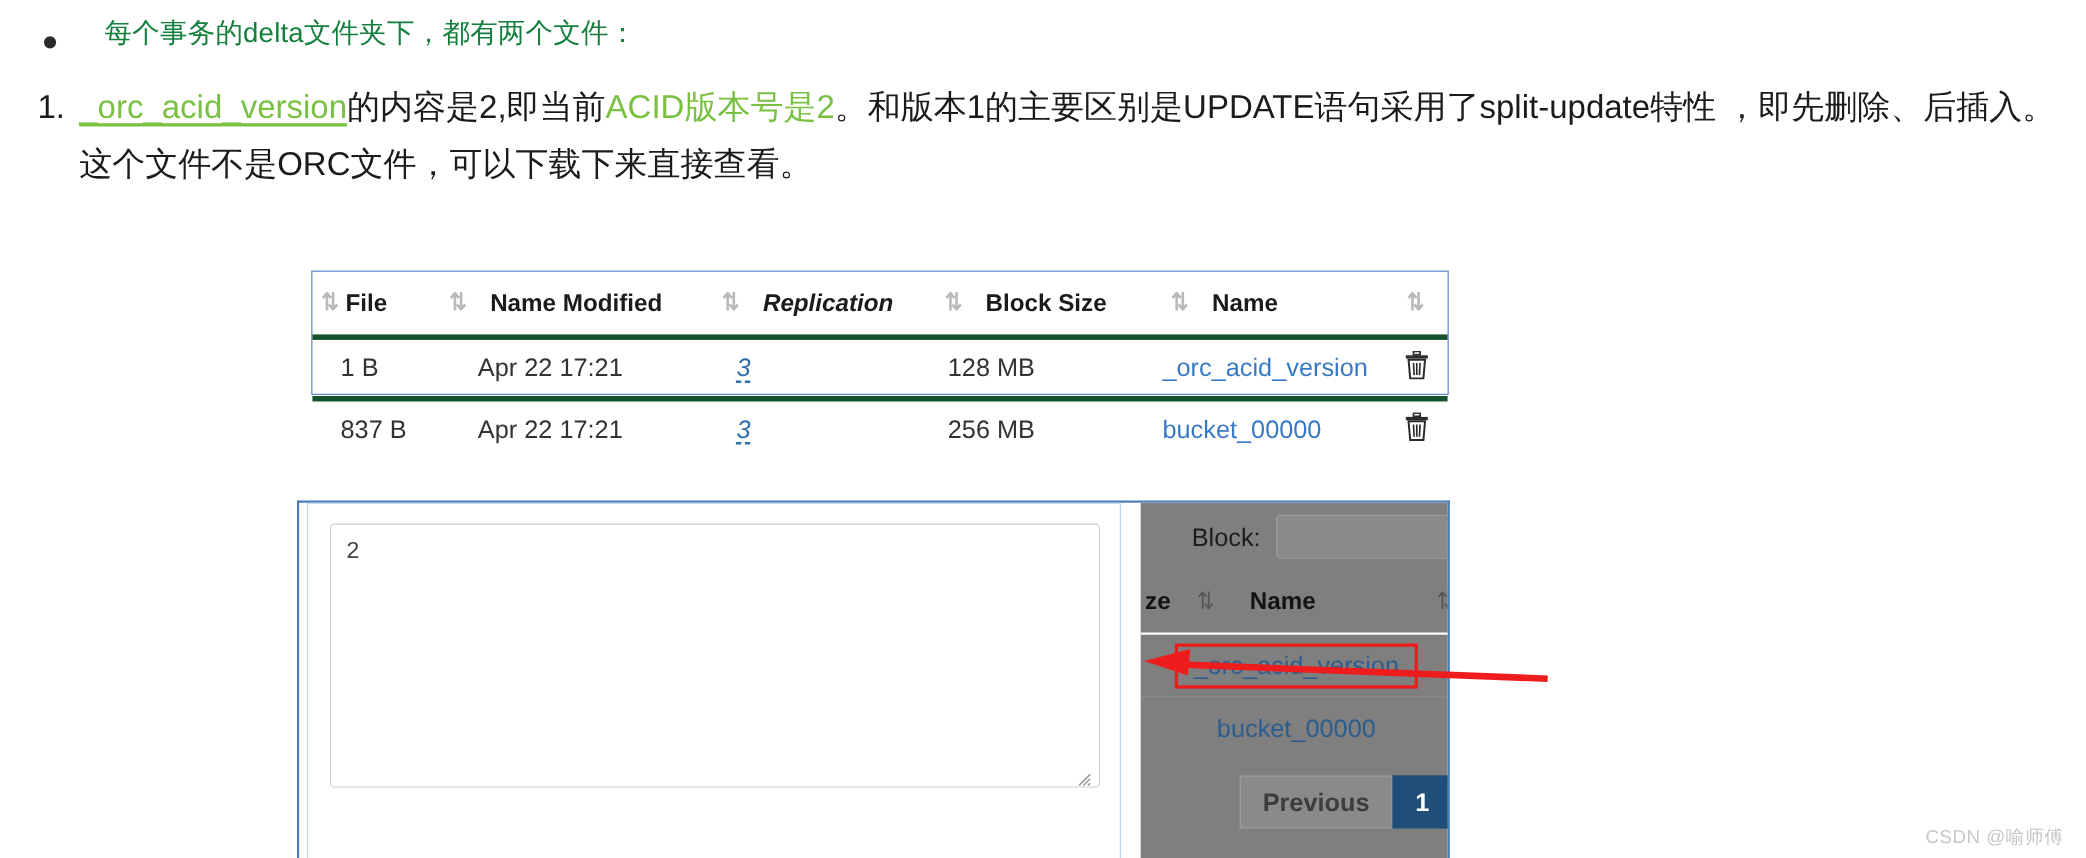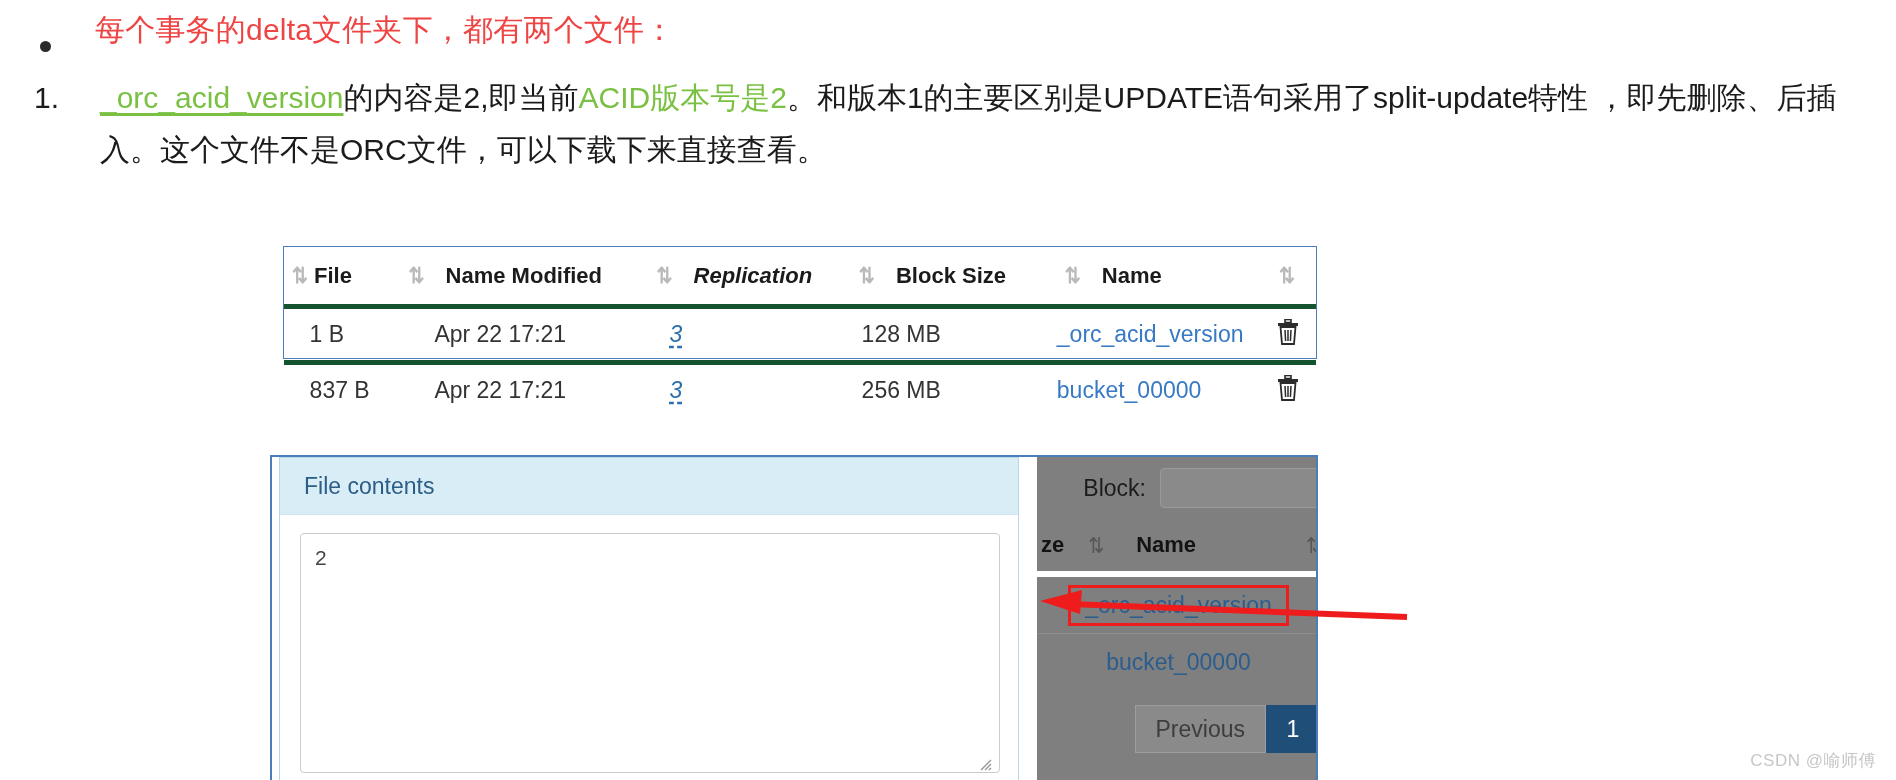--- a/index.html
+++ b/index.html
@@ -10,39 +10,39 @@
     font-family: "Liberation Sans", sans-serif;
     overflow: hidden;
   }
   .page { position: relative; width: 1896px; height: 780px; background: #fff; }
 
   
   .article { position: absolute; left: 0; top: 0; width: 1896px; }
 
   .bullet-line {
     position: absolute; left: 40px; top: 8px;
-    display: flex; align-items: flex-end;
-    font-size: 30px; color: #ef4444; line-height: 44px;
+    display: flex; align-items: center;
+    font-size: 25px; color: #15803d; line-height: 44px;
     letter-spacing: .2px;
   }
   .bullet-dot {
     width: 11px; height: 11px; border-radius: 50%;
     background: #2b2b2b; margin-top: 17px; margin-right: 44px;
     flex: 0 0 auto;
   }
 
   .ol-item {
     position: absolute; left: 34px; top: 72px; width: 1845px;
     font-size: 30px; color: #1b1b1b; line-height: 52px;
   }
   .ol-num {
     position: absolute; left: 0; top: 0; width: 46px;
     font-size: 30px; color: #1b1b1b;
   }
-  .ol-body { margin-left: 66px; display: block; }
+  .ol-body { margin-left: 38px; display: block; }
   .green { color: #7ac143; }
   .green-u { color: #7ac143; text-decoration: underline; text-underline-offset: 5px; }
 
   
   .file-table {
     position: absolute; left: 283px; top: 246px;
     width: 1034px; height: 113px;
     border: 1px solid #4a7ebb;
     background: #fff;
   }
@@ -125,38 +125,38 @@
   }
   .dim-search-label { font-size: 23px; color: #1c1c1c; margin-right: 14px; }
   .dim-search-input {
     width: 160px; height: 40px; border: 1px solid #9a9a9a; border-radius: 4px;
     background: #8a8a8a; outline: none;
     font-family: "Liberation Sans", sans-serif; font-size: 19px; color: #222;
     padding: 0 8px;
   }
   .dim-thead {
     display: flex; align-items: center; height: 58px;
-    border-bottom: 6px solid #ffffff; padding-left: 4px;
+    border-bottom: 2px solid #ffffff; padding-left: 4px;
   }
   .dim-th { font-size: 22px; font-weight: bold; color: #131313; }
   .dim-sort {
     display: inline-block; color: #565656; font-size: 19px;
     line-height: 1; letter-spacing: -2px; transform: scaleY(1.15);
   }
   .dim-row {
     display: flex; align-items: center; justify-content: center; height: 57px;
     border-bottom: 1px solid #8d8d8d;
   }
   .dim-name { font-size: 23px; color: #2c5d8f; }
   .dim-name.boxed {
     border: 3px solid #ee1c1c; padding: 4px 14px;
   }
   .dim-pager {
     display: flex; justify-content: flex-end; align-items: center;
-    margin-top: 14px; padding-right: 0px;
+    margin-top: 14px; padding-right: 0px; font-weight: bold;
   }
   .pg-btn {
     height: 48px; min-width: 120px; padding: 0 20px;
     border: 1px solid #9d9d9d; background: #8a8a8a;
     display: flex; align-items: center; justify-content: center;
     font-size: 23px; color: #3d3d3d; cursor: pointer;
   }
   .pg-btn.active {
     background: #1f4e79; color: #ffffff; border-color: #1f4e79;
     min-width: 54px; padding: 0 16px;
@@ -308,23 +308,20 @@
       <div class="dim-row" style="border-bottom:none">
         <span class="dim-name">bucket_00000</span>
       </div>
       <div class="dim-pager">
         <div class="pg-btn">Previous</div>
         <div class="pg-btn active">1</div>
       </div>
     </div>
 
     <div class="modal">
-      <div class="modal-head">
-        <span class="modal-title">File contents</span>
-      </div>
       <div class="modal-body">
         <div class="ta-wrap">
           <textarea class="file-textarea" placeholder="" style="">2</textarea>
           <svg class="ta-grip" viewBox="0 0 16 16">
             <line x1="15" y1="5" x2="5" y2="15" stroke="#9a9a9a" stroke-width="1.4"></line>
             <line x1="15" y1="9" x2="9" y2="15" stroke="#9a9a9a" stroke-width="1.4"></line>
             <line x1="15" y1="13" x2="13" y2="15" stroke="#9a9a9a" stroke-width="1.4"></line>
           </svg>
         </div>
       </div>

